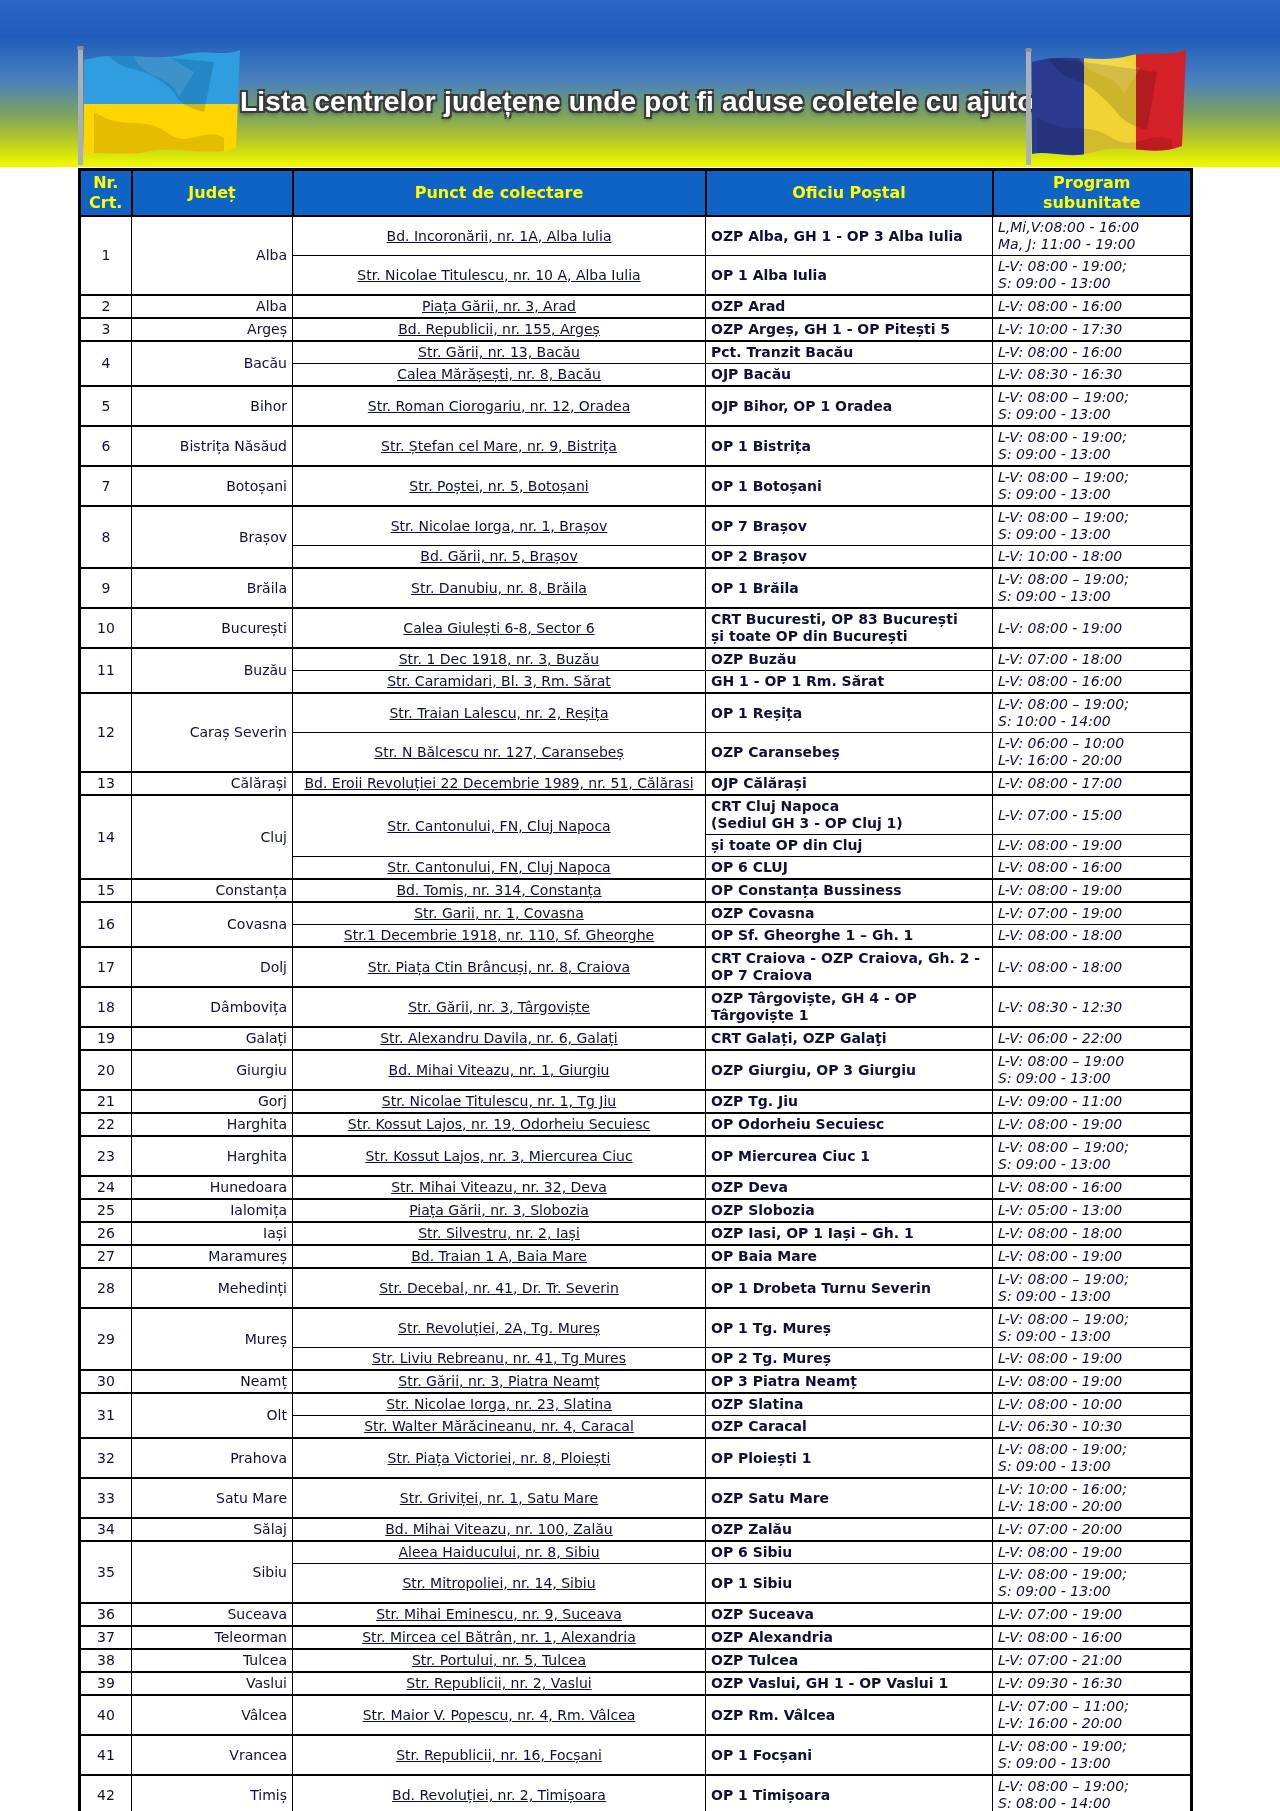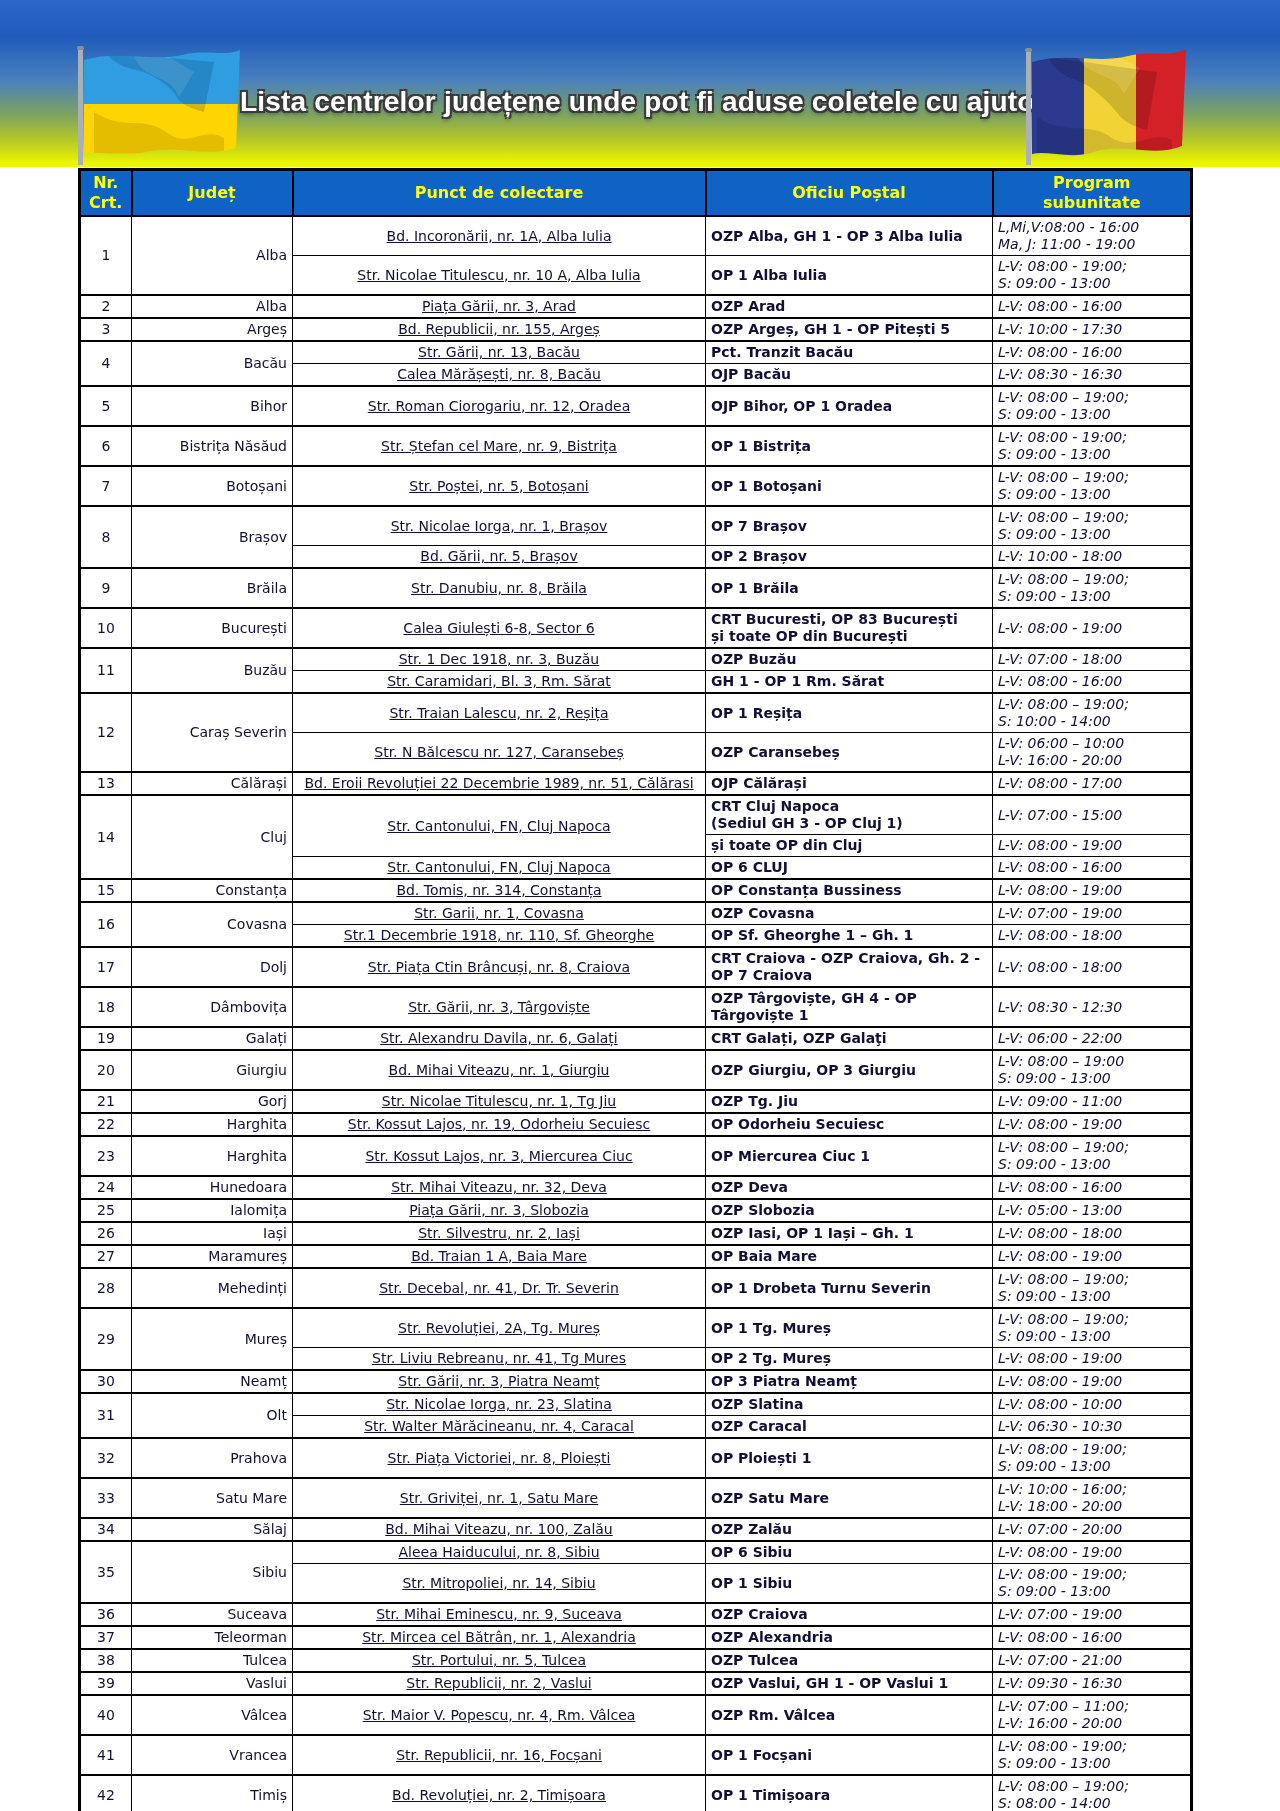--- a/index.html
+++ b/index.html
@@ -458,21 +458,21 @@
         <tr>
           <td class="punct">Str. Mitropoliei, nr. 14, Sibiu</td>
           <td class="oficiu">OP 1 Sibiu</td>
           <td class="program">L-V: 08:00 - 19:00;
 S: 09:00 - 13:00</td>
         </tr>
         <tr class="county-start">
           <td class="nr">36</td>
           <td class="judet">Suceava</td>
           <td class="punct">Str. Mihai Eminescu, nr. 9, Suceava</td>
-          <td class="oficiu">OZP Craiova</td>
+          <td class="oficiu">OZP Suceava</td>
           <td class="program">L-V: 07:00 - 19:00</td>
         </tr>
         <tr class="county-start">
           <td class="nr">37</td>
           <td class="judet">Teleorman</td>
           <td class="punct">Str. Mircea cel Bătrân, nr. 1, Alexandria</td>
           <td class="oficiu">OZP Alexandria</td>
           <td class="program">L-V: 08:00 - 16:00</td>
         </tr>
         <tr class="county-start">

